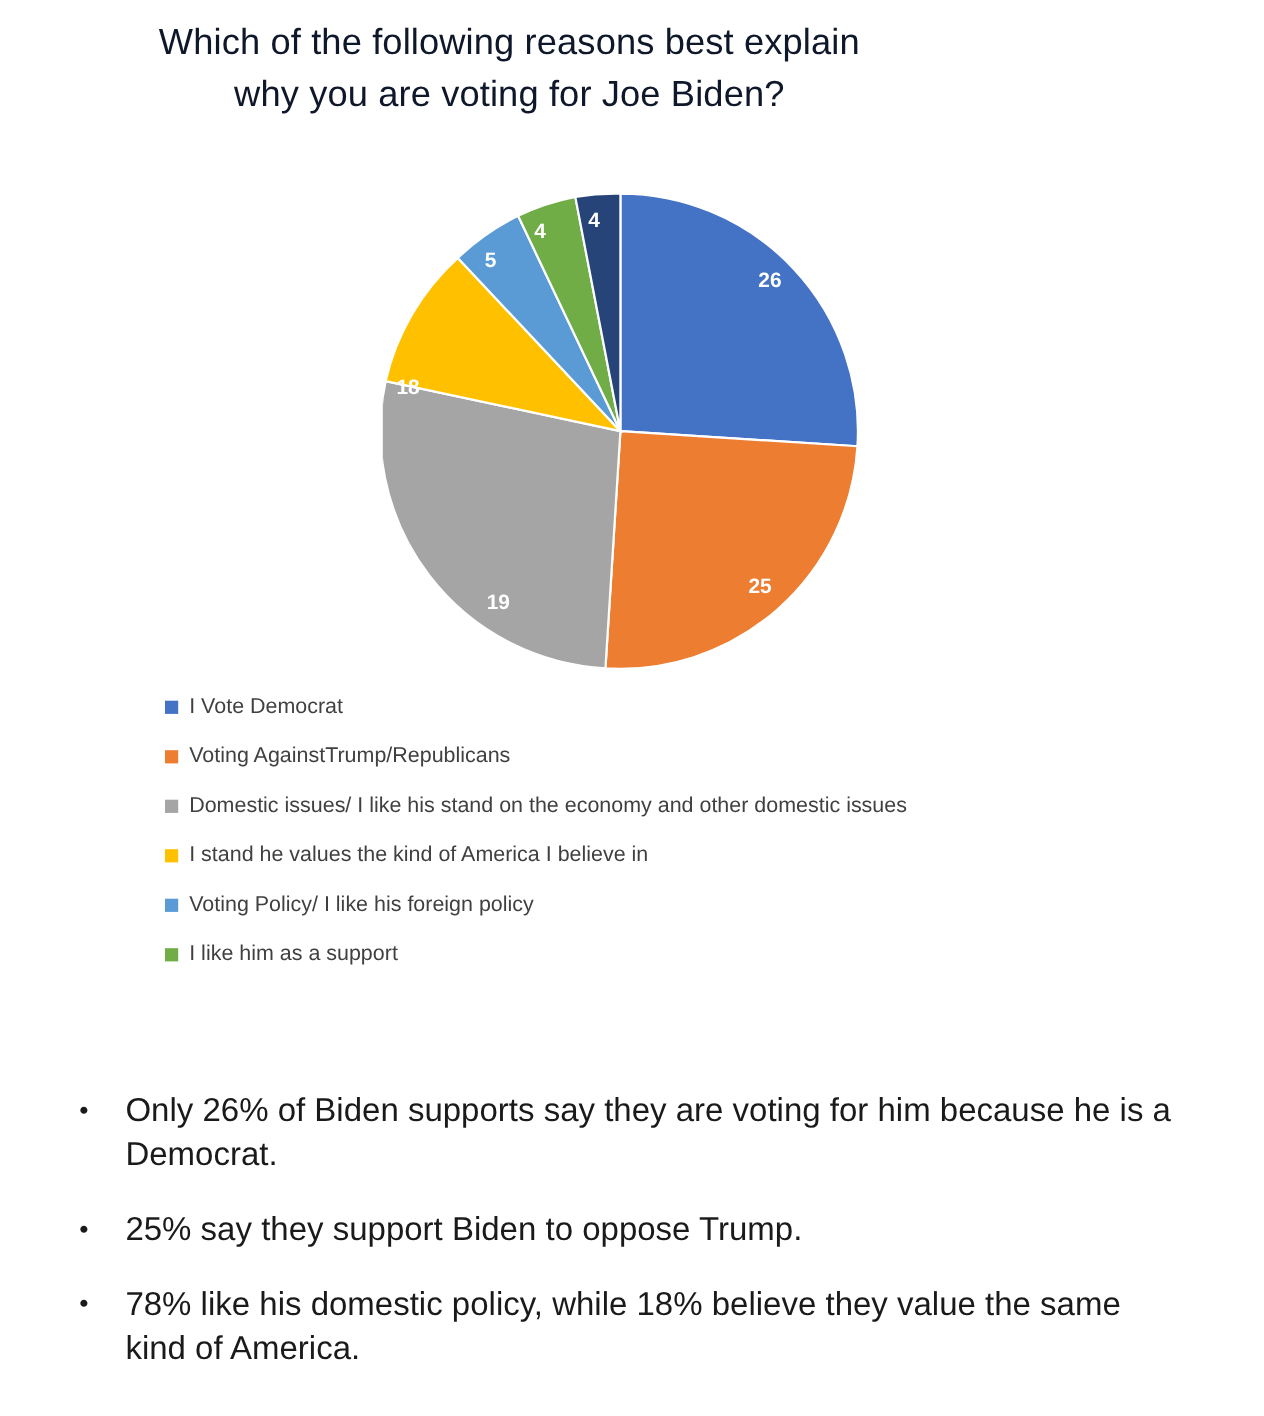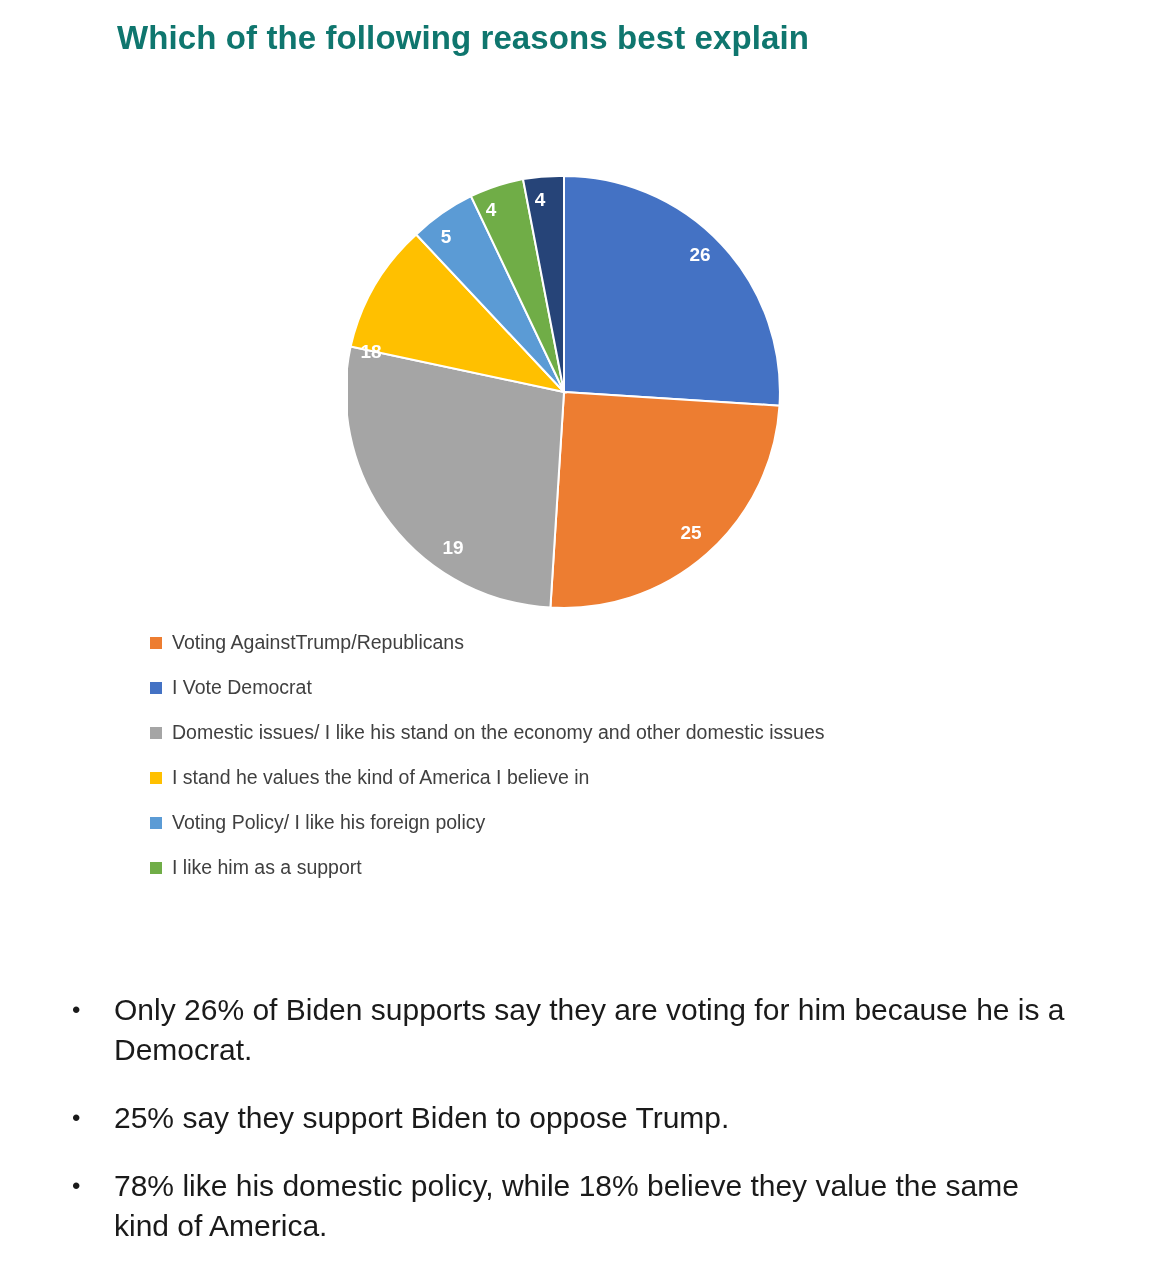--- a/index.html
+++ b/index.html
@@ -21,22 +21,22 @@
     height: 1287px;
   }
   .chart-title {
     position: absolute;
     top: 14px;
     left: 0;
     width: 926px;
     text-align: center;
     font-size: 33px;
     line-height: 47px;
-    color: #0f766e;
-    font-weight: 700;
+    color: #0f172a;
+    font-weight: 400;
     letter-spacing: 0.1px;
   }
   .chart-title .line {
     display: block;
   }
   .pie-wrap {
     position: absolute;
     left: 348px;
     top: 166px;
     width: 432px;
@@ -101,20 +101,21 @@
     max-width: 965px;
   }
 </style>
 </head>
 <body>
 
 <div class="slide">
 
   <div class="chart-title">
     <span class="line">Which of the following reasons best explain</span>
+    <span class="line">why you are voting for Joe Biden?</span>
   </div>
 
   <div class="pie-wrap">
     <svg class="pie-svg" width="432" height="452" viewBox="0 0 432 452">
 
       <path d="M 216 226 L 216 10 A 216 216 0 0 1 431.5 239.7 Z" fill="#4472c4" stroke="#ffffff" stroke-width="2"></path>
 
       <path d="M 216 226 L 431.5 239.7 A 216 216 0 0 1 202.4 441.6 Z" fill="#ed7d31" stroke="#ffffff" stroke-width="2"></path>
 
       <path d="M 216 226 L 202.4 441.6 A 216 216 0 0 1 2.6 180.5 Z" fill="#a5a5a5" stroke="#ffffff" stroke-width="2"></path>
@@ -132,26 +133,26 @@
       <text class="slice-label" x="105" y="388" text-anchor="middle">19</text>
       <text class="slice-label" x="23" y="192" text-anchor="middle">18</text>
       <text class="slice-label" x="98" y="77" text-anchor="middle">5</text>
       <text class="slice-label" x="143" y="50" text-anchor="middle">4</text>
       <text class="slice-label" x="192" y="40" text-anchor="middle">4</text>
     </svg>
   </div>
 
   <div class="legend">
     <div class="legend-item">
+      <span class="legend-swatch" style="background:#4472c4"></span>
+      <span class="legend-label">I Vote Democrat</span>
+    </div>
+    <div class="legend-item">
       <span class="legend-swatch" style="background:#ed7d31"></span>
       <span class="legend-label">Voting AgainstTrump/Republicans</span>
-    </div>
-    <div class="legend-item">
-      <span class="legend-swatch" style="background:#4472c4"></span>
-      <span class="legend-label">I Vote Democrat</span>
     </div>
     <div class="legend-item">
       <span class="legend-swatch" style="background:#a5a5a5"></span>
       <span class="legend-label">Domestic issues/ I like his stand on the economy and other domestic issues</span>
     </div>
     <div class="legend-item">
       <span class="legend-swatch" style="background:#ffc000"></span>
       <span class="legend-label">I stand he values the kind of America I believe in</span>
     </div>
     <div class="legend-item">

